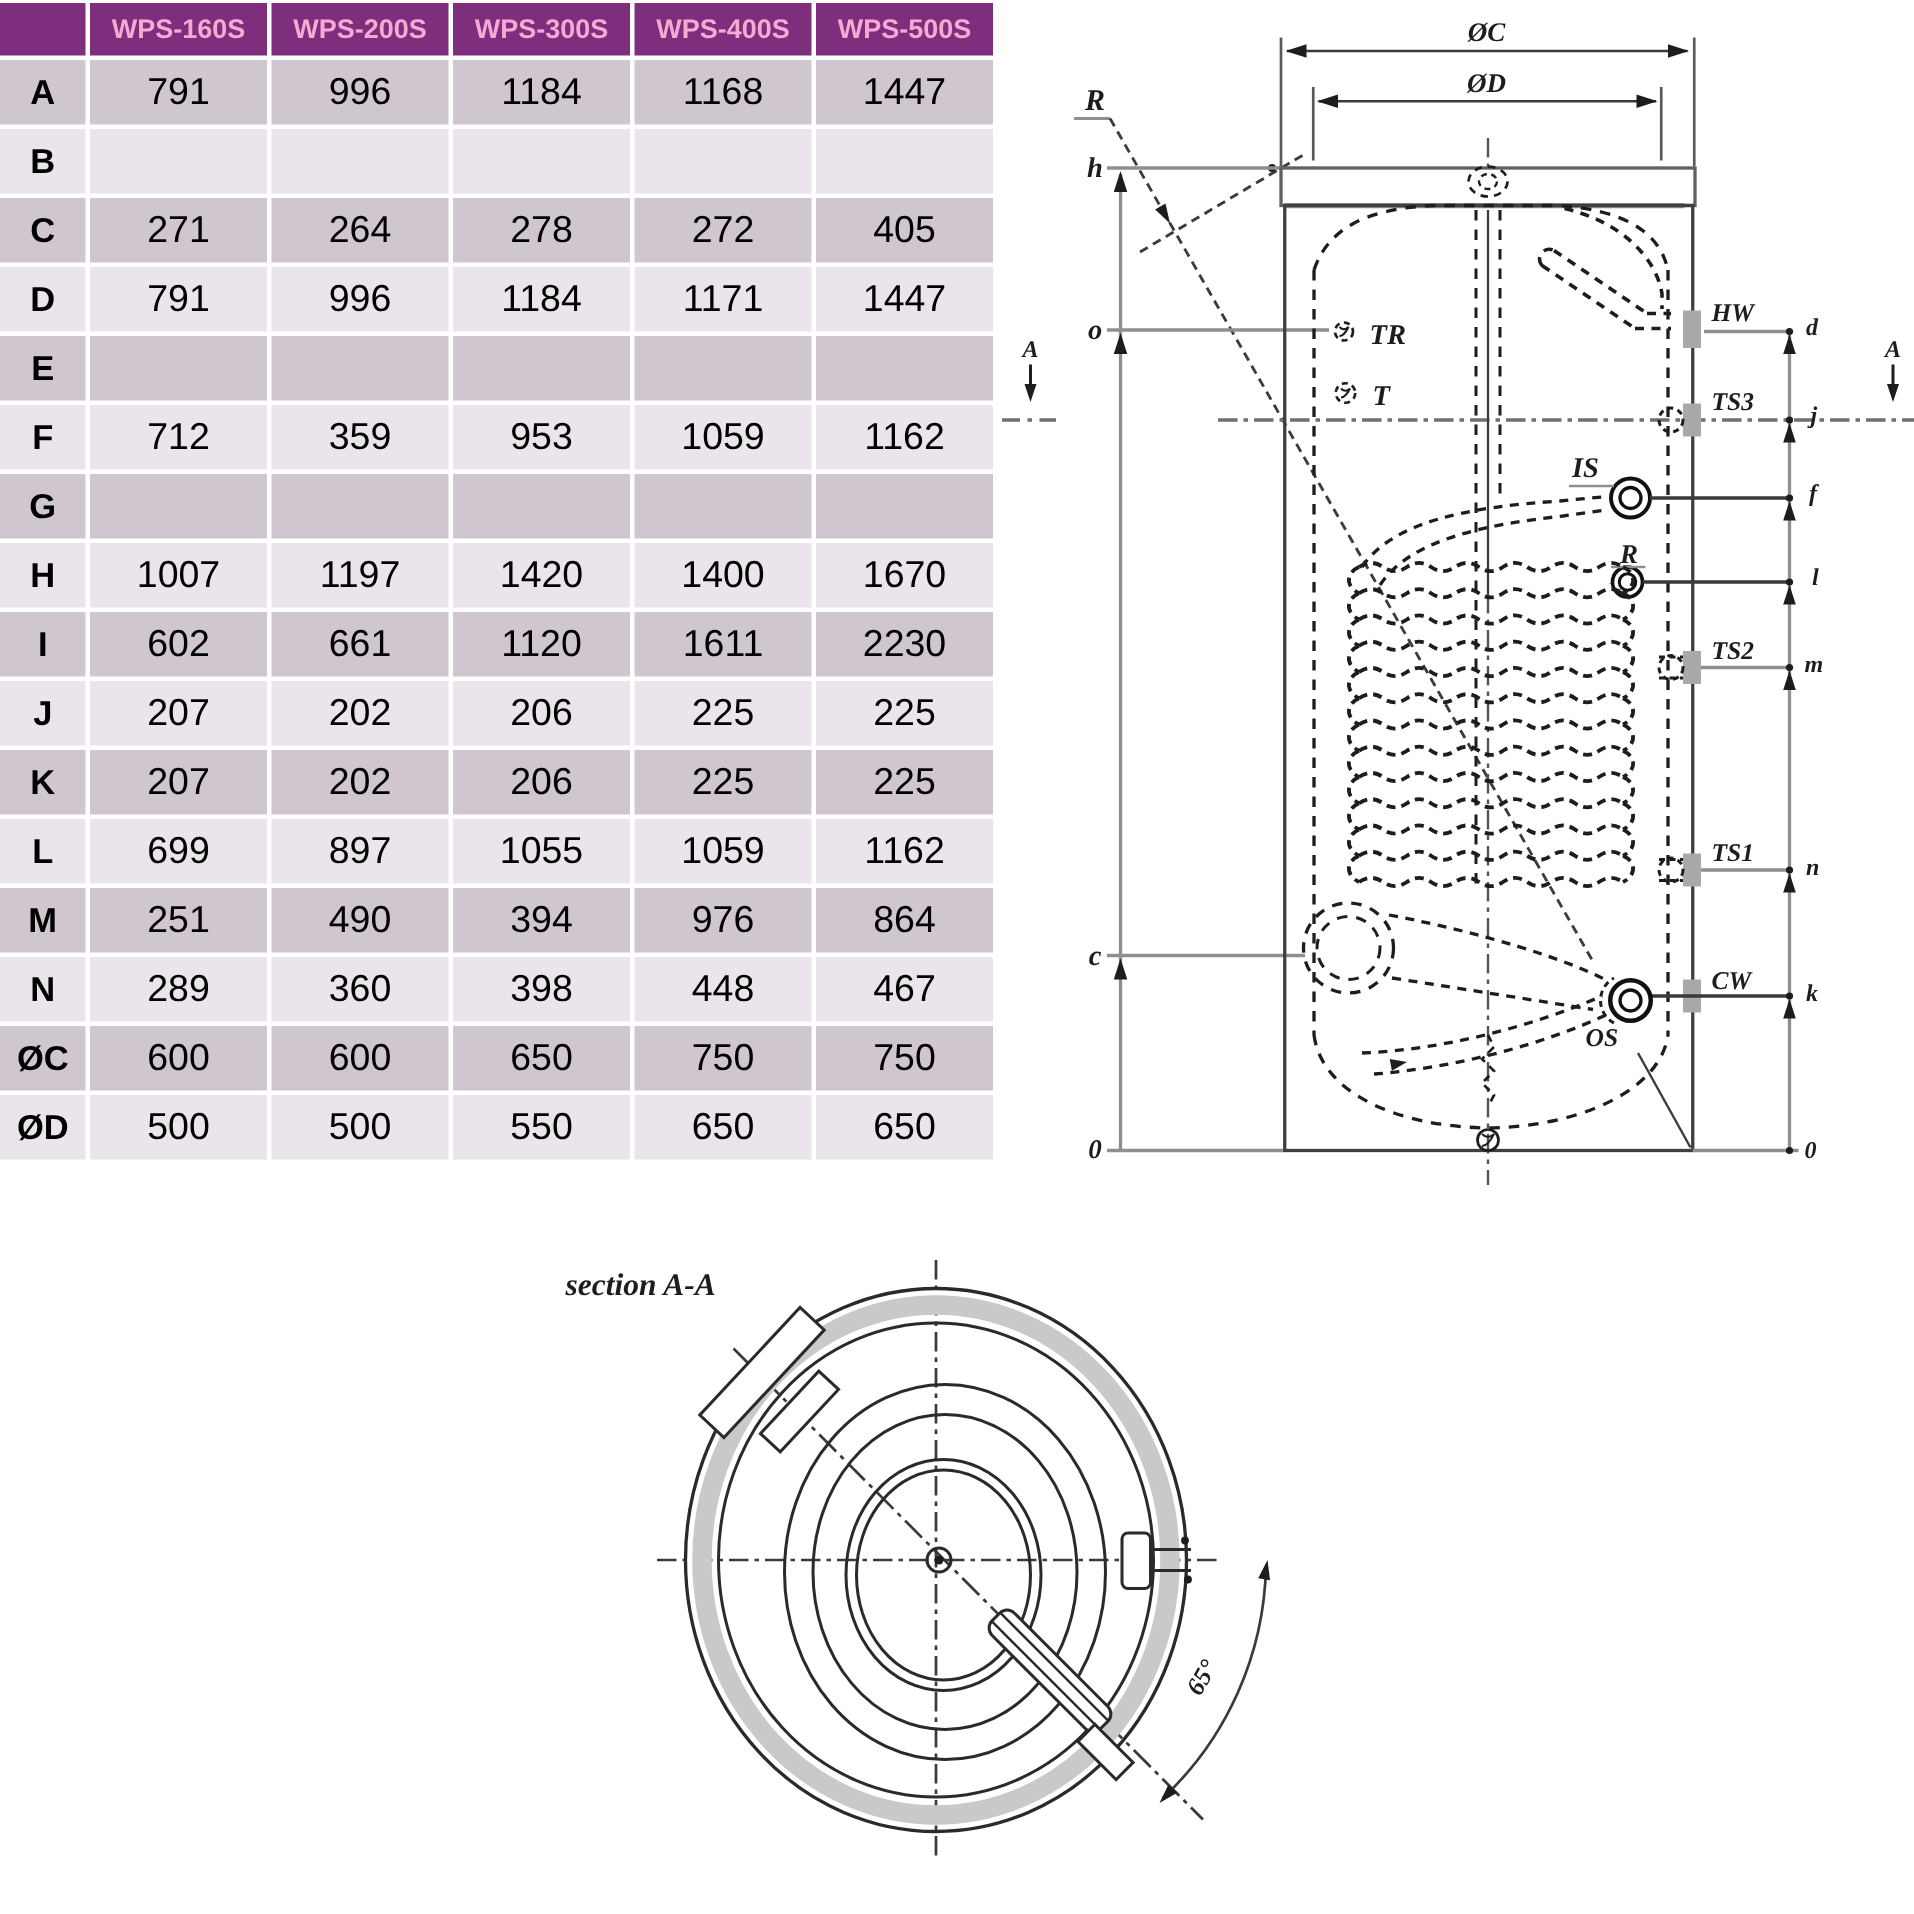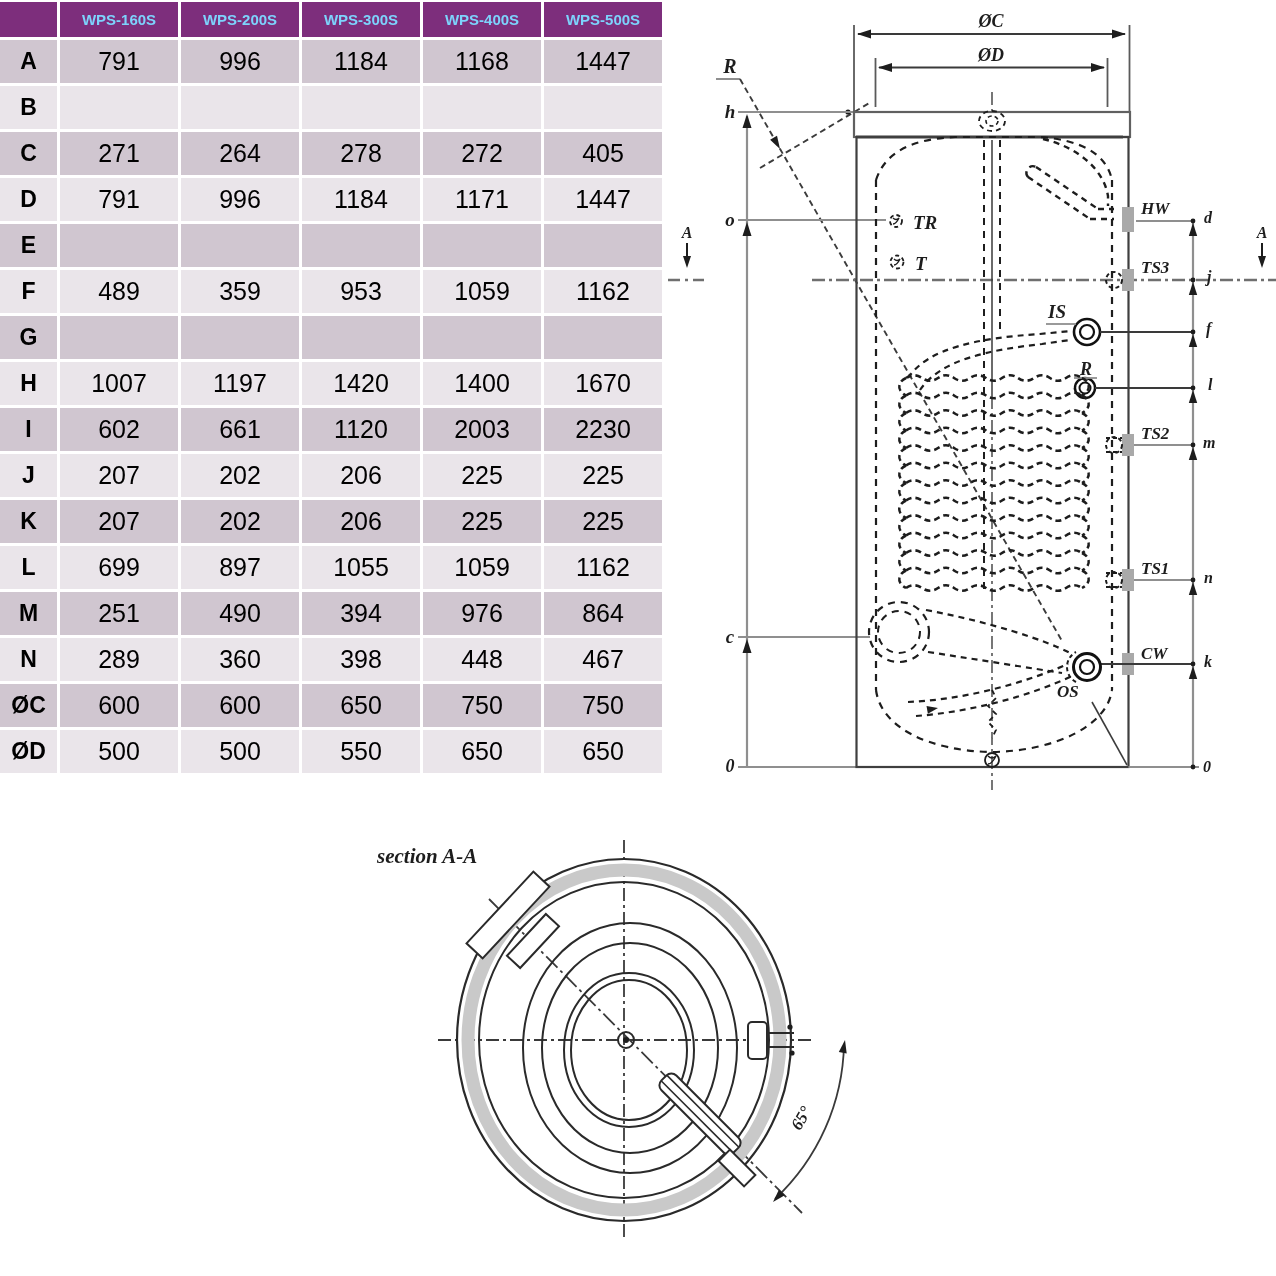--- a/index.html
+++ b/index.html
@@ -1,21 +1,21 @@
 <!DOCTYPE html>
 <html><head><meta charset="utf-8">
 <style>
 html,body{margin:0;padding:0;background:#ffffff;width:1276px;height:1276px;overflow:hidden;}
 body{font-family:"Liberation Sans", sans-serif;position:relative;}
 #tbl{position:absolute;left:0;top:2px;width:662px;}
 .hrow,.trow{display:grid;grid-template-columns:57px 118px 118px 118px 118px 118px;column-gap:3px;}
 .hrow{height:35px;}
 .trow{height:43px;margin-top:3px;}
 .trow:first-of-type{margin-top:4px;}
-.hc{background:#7d2e7c;color:#7dd3fc;font-weight:bold;font-size:15px;display:flex;align-items:center;justify-content:center;}
+.hc{background:#7d2e7c;color:#f9a8d4;font-weight:bold;font-size:18px;display:flex;align-items:center;justify-content:center;}
 .dark>div{background:#d0c6d0;}
 .light>div{background:#eae5ea;}
 .lb{font-weight:bold;font-size:23px;color:#000;display:flex;align-items:center;justify-content:center;}
 .dc{font-size:25px;color:#000;display:flex;align-items:center;justify-content:center;}
 svg{position:absolute;left:0;top:0;}
 </style></head>
 <body>
 <svg width="1276" height="1276" viewBox="0 0 1276 1276">
 <line x1="854" y1="25" x2="854" y2="111" stroke="#5a5a5a" stroke-width="1.8" stroke-linecap="butt"></line>
 <line x1="1129.5" y1="25" x2="1129.5" y2="111" stroke="#5a5a5a" stroke-width="1.8" stroke-linecap="butt"></line>
@@ -270,21 +270,21 @@
 <div class="trow dark">
       <div class="lb">E</div>
       <div class="dc"></div>
       <div class="dc"></div>
       <div class="dc"></div>
       <div class="dc"></div>
       <div class="dc"></div>
     </div>
 <div class="trow light">
       <div class="lb">F</div>
-      <div class="dc">489</div>
+      <div class="dc">712</div>
       <div class="dc">359</div>
       <div class="dc">953</div>
       <div class="dc">1059</div>
       <div class="dc">1162</div>
     </div>
 <div class="trow dark">
       <div class="lb">G</div>
       <div class="dc"></div>
       <div class="dc"></div>
       <div class="dc"></div>
@@ -297,21 +297,21 @@
       <div class="dc">1197</div>
       <div class="dc">1420</div>
       <div class="dc">1400</div>
       <div class="dc">1670</div>
     </div>
 <div class="trow dark">
       <div class="lb">I</div>
       <div class="dc">602</div>
       <div class="dc">661</div>
       <div class="dc">1120</div>
-      <div class="dc">2003</div>
+      <div class="dc">1611</div>
       <div class="dc">2230</div>
     </div>
 <div class="trow light">
       <div class="lb">J</div>
       <div class="dc">207</div>
       <div class="dc">202</div>
       <div class="dc">206</div>
       <div class="dc">225</div>
       <div class="dc">225</div>
     </div>

